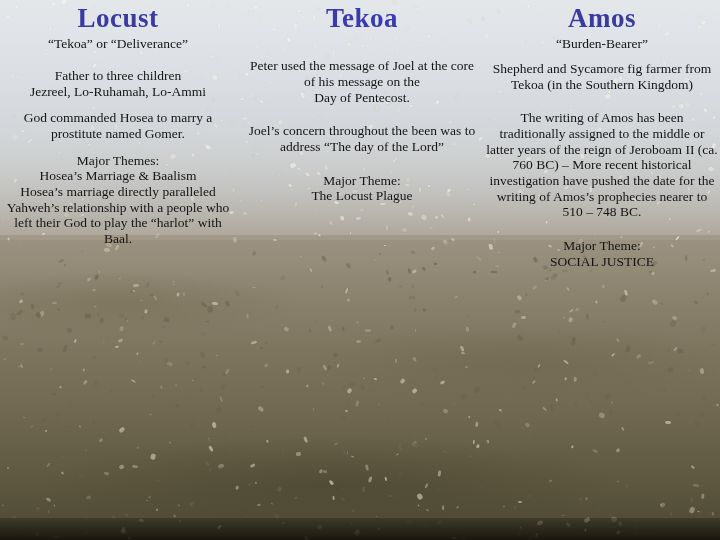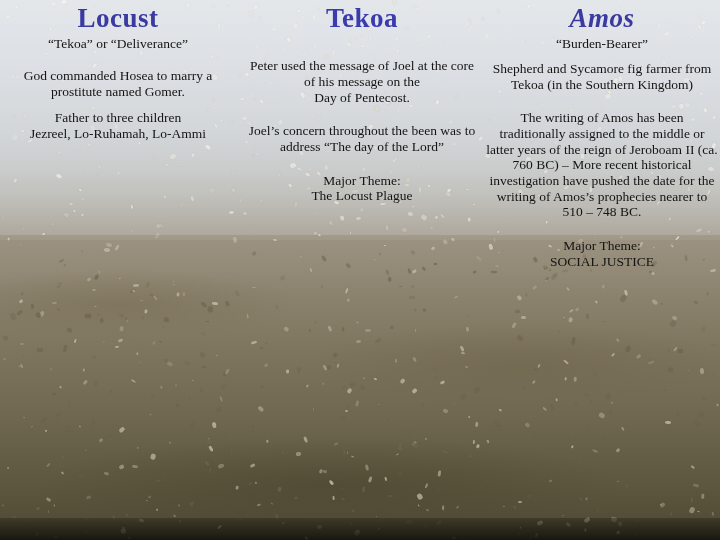--- a/index.html
+++ b/index.html
@@ -1039,39 +1039,42 @@
     </div>
   <div class="bg-bottom-dark"></div>
   <div class="text-wash"></div>
 
   <div class="columns">
 
     <div class="col col-hosea">
       <div class="col-title" style="white-space: pre-line;">Locust</div>
       <div class="block tight" style="white-space: pre-line;">“Tekoa” or “Deliverance”</div>
       <div class="spacer-sm"></div>
-      <div class="block" style="white-space: pre-line;">God commanded Hosea to marry a prostitute named Gomer.</div>
       <div class="block" style="white-space: pre-line;">Father to three children
 Jezreel, Lo-Ruhamah, Lo-Ammi</div>
+      <div class="block" style="white-space: pre-line;">God commanded Hosea to marry a prostitute named Gomer.</div>
+      <div class="block" style="white-space: pre-line;">Major Themes:
+Hosea’s Marriage &amp; Baalism
+Hosea’s marriage directly paralleled Yahweh’s relationship with a people who left their God to play the “harlot” with Baal.</div>
     </div>
 
     <div class="col col-joel">
       <div class="col-title joel" style="white-space: pre-line;">Tekoa</div>
       <div class="joel-offset"></div>
       <div class="block" style="white-space: pre-line;">Peter used the message of Joel at the core of his message on the
 Day of Pentecost.</div>
       <div class="spacer-sm"></div>
       <div class="block" style="white-space: pre-line;">Joel’s concern throughout the been was to address “The day of the Lord”</div>
       <div class="spacer-sm"></div>
       <div class="block" style="white-space: pre-line;">Major Theme:
 The Locust Plague</div>
     </div>
 
     <div class="col col-amos">
-      <div class="col-title" style="white-space: pre-line; font-style: italic;">Amos</div>
+      <div class="col-title" style="white-space: pre-line;">Amos</div>
       <div class="block tight" style="white-space: pre-line;">“Burden-Bearer”</div>
       <div class="amos-offset"></div>
       <div class="block" style="white-space: pre-line;">Shepherd and Sycamore fig farmer from Tekoa (in the Southern Kingdom)</div>
       <div class="spacer-sm"></div>
       <div class="block" style="white-space: pre-line;">The writing of Amos has been traditionally assigned to the middle or latter years of the reign of Jeroboam II (ca. 760 BC) – More recent historical investigation have pushed the date for the writing of Amos’s prophecies nearer to
 510 – 748 BC.</div>
       <div class="spacer-sm"></div>
       <div class="block" style="white-space: pre-line;">Major Theme:
 SOCIAL JUSTICE</div>
     </div>

